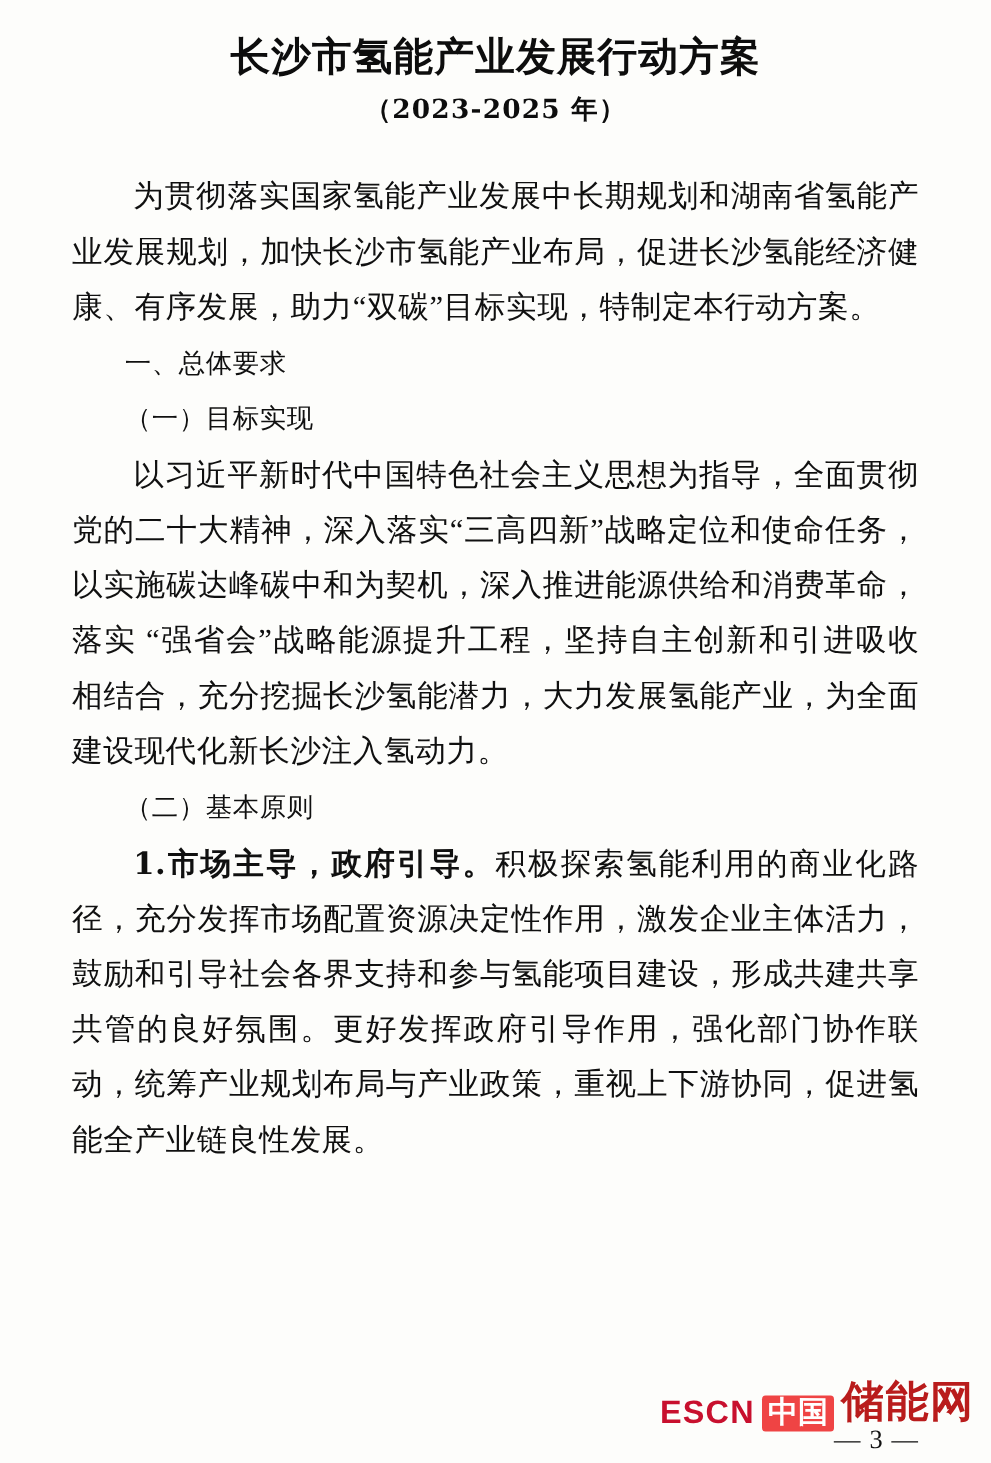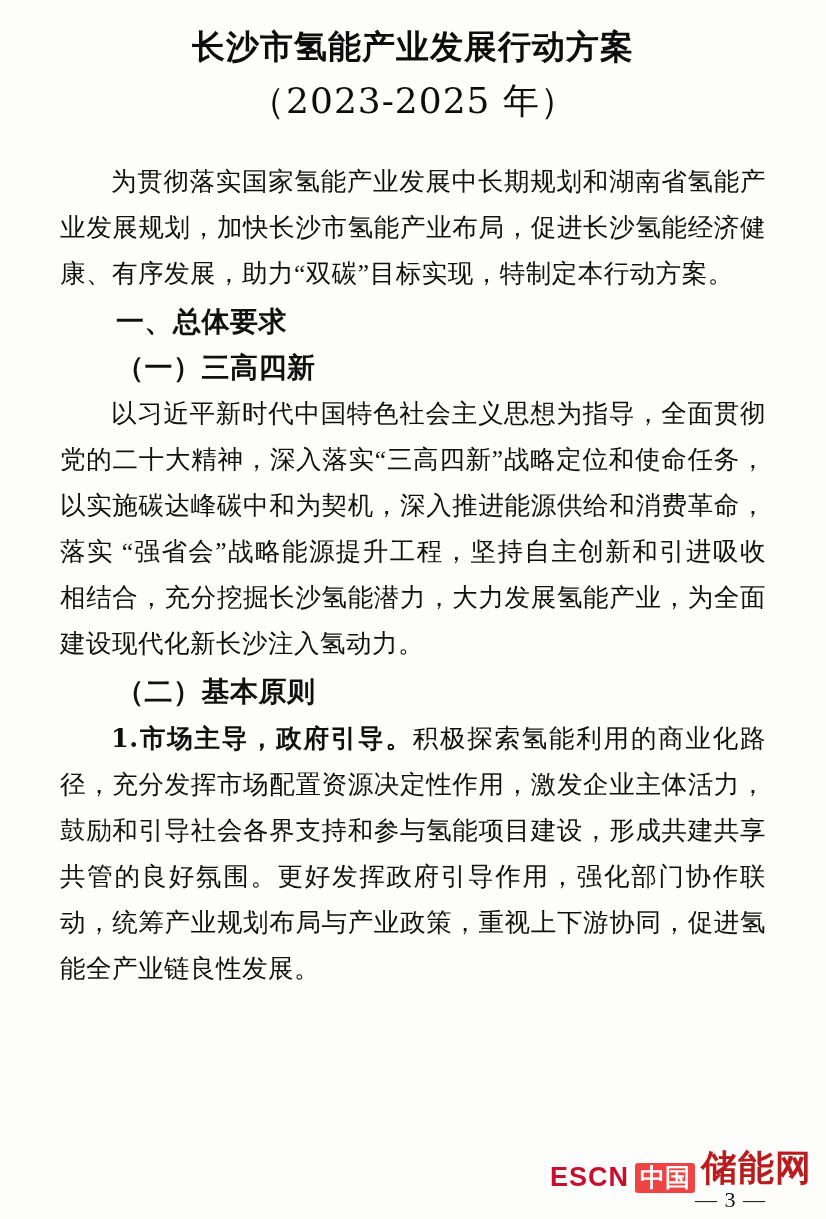--- a/index.html
+++ b/index.html
@@ -28,45 +28,45 @@
     font-weight: bold;
     font-size: 33px;
     letter-spacing: 1px;
     line-height: 1.3;
     margin-top: 8px;
     color: #0d0d0d;
   }
   .doc-subtitle {
     text-align: center;
     font-family: "DejaVu Serif", "Liberation Serif", serif;
-    font-weight: normal;
-    font-size: 36px;
+    font-weight: bold;
+    font-size: 22px;
     letter-spacing: 1px;
     line-height: 1.35;
     margin-top: 8px;
     color: #0d0d0d;
   }
   .body-block {
     margin-top: 34px;
   }
   p.para {
     font-size: 25.5px;
     line-height: 46px;
     text-align: justify;
     text-justify: inter-ideograph;
     margin: 0 0 2px 0;
     text-indent: 2em;
     letter-spacing: 0.5px;
   }
   p.heading {
-    font-size: 28px;
+    font-size: 22px;
     line-height: 46px;
     margin: 0;
     text-indent: 2em;
-    font-weight: bold;
+    font-weight: normal;
     font-family: "DejaVu Serif", "Liberation Serif", serif;
     letter-spacing: 0.5px;
   }
   p.para .lead {
     font-weight: bold;
     font-family: "DejaVu Serif", "Liberation Serif", serif;
   }
   .footer {
     position: absolute;
     left: 0;
@@ -123,21 +123,21 @@
 
   <div class="doc-title">长沙市氢能产业发展行动方案</div>
   <div class="doc-subtitle">（2023-2025 年）</div>
 
   <div class="body-block">
 
     <p class="para">为贯彻落实国家氢能产业发展中长期规划和湖南省氢能产业发展规划，加快长沙市氢能产业布局，促进长沙氢能经济健康、有序发展，助力“双碳”目标实现，特制定本行动方案。</p>
 
     <p class="heading">一、总体要求</p>
 
-    <p class="heading">（一）三高四新</p>
+    <p class="heading">（一）目标实现</p>
 
     <p class="para">以习近平新时代中国特色社会主义思想为指导，全面贯彻党的二十大精神，深入落实“三高四新”战略定位和使命任务，以实施碳达峰碳中和为契机，深入推进能源供给和消费革命，落实 “强省会”战略能源提升工程，坚持自主创新和引进吸收相结合，充分挖掘长沙氢能潜力，大力发展氢能产业，为全面建设现代化新长沙注入氢动力。</p>
 
     <p class="heading">（二）基本原则</p>
 
     <p class="para"><span class="lead">1.市场主导，政府引导。</span><span>积极探索氢能利用的商业化路径，充分发挥市场配置资源决定性作用，激发企业主体活力，鼓励和引导社会各界支持和参与氢能项目建设，形成共建共享共管的良好氛围。更好发挥政府引导作用，强化部门协作联动，统筹产业规划布局与产业政策，重视上下游协同，促进氢能全产业链良性发展。</span></p>
 
 
   </div>
 

